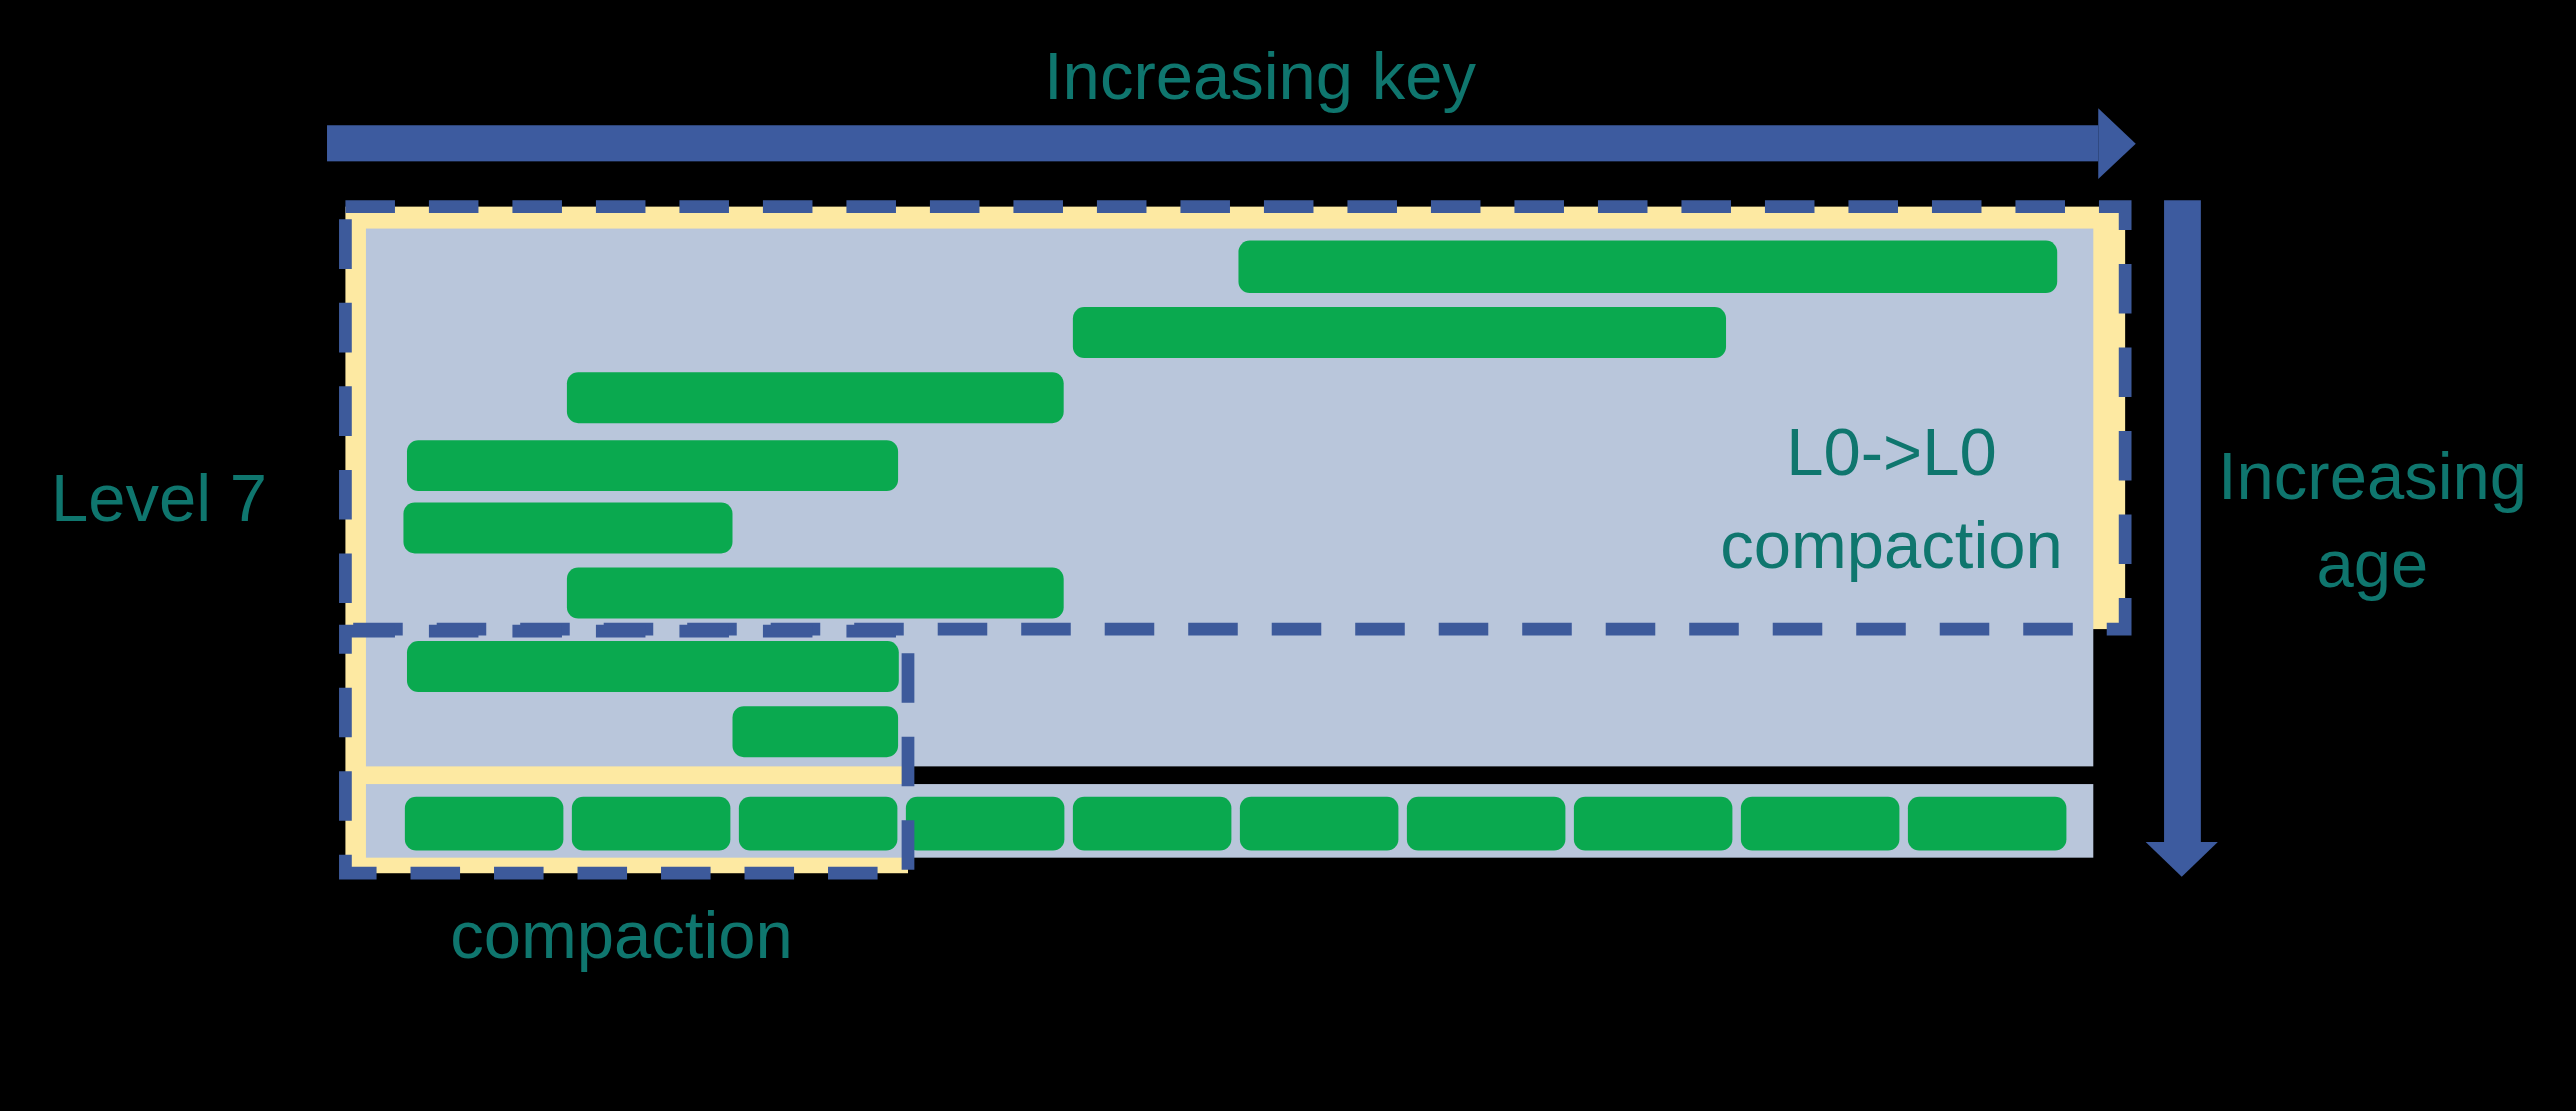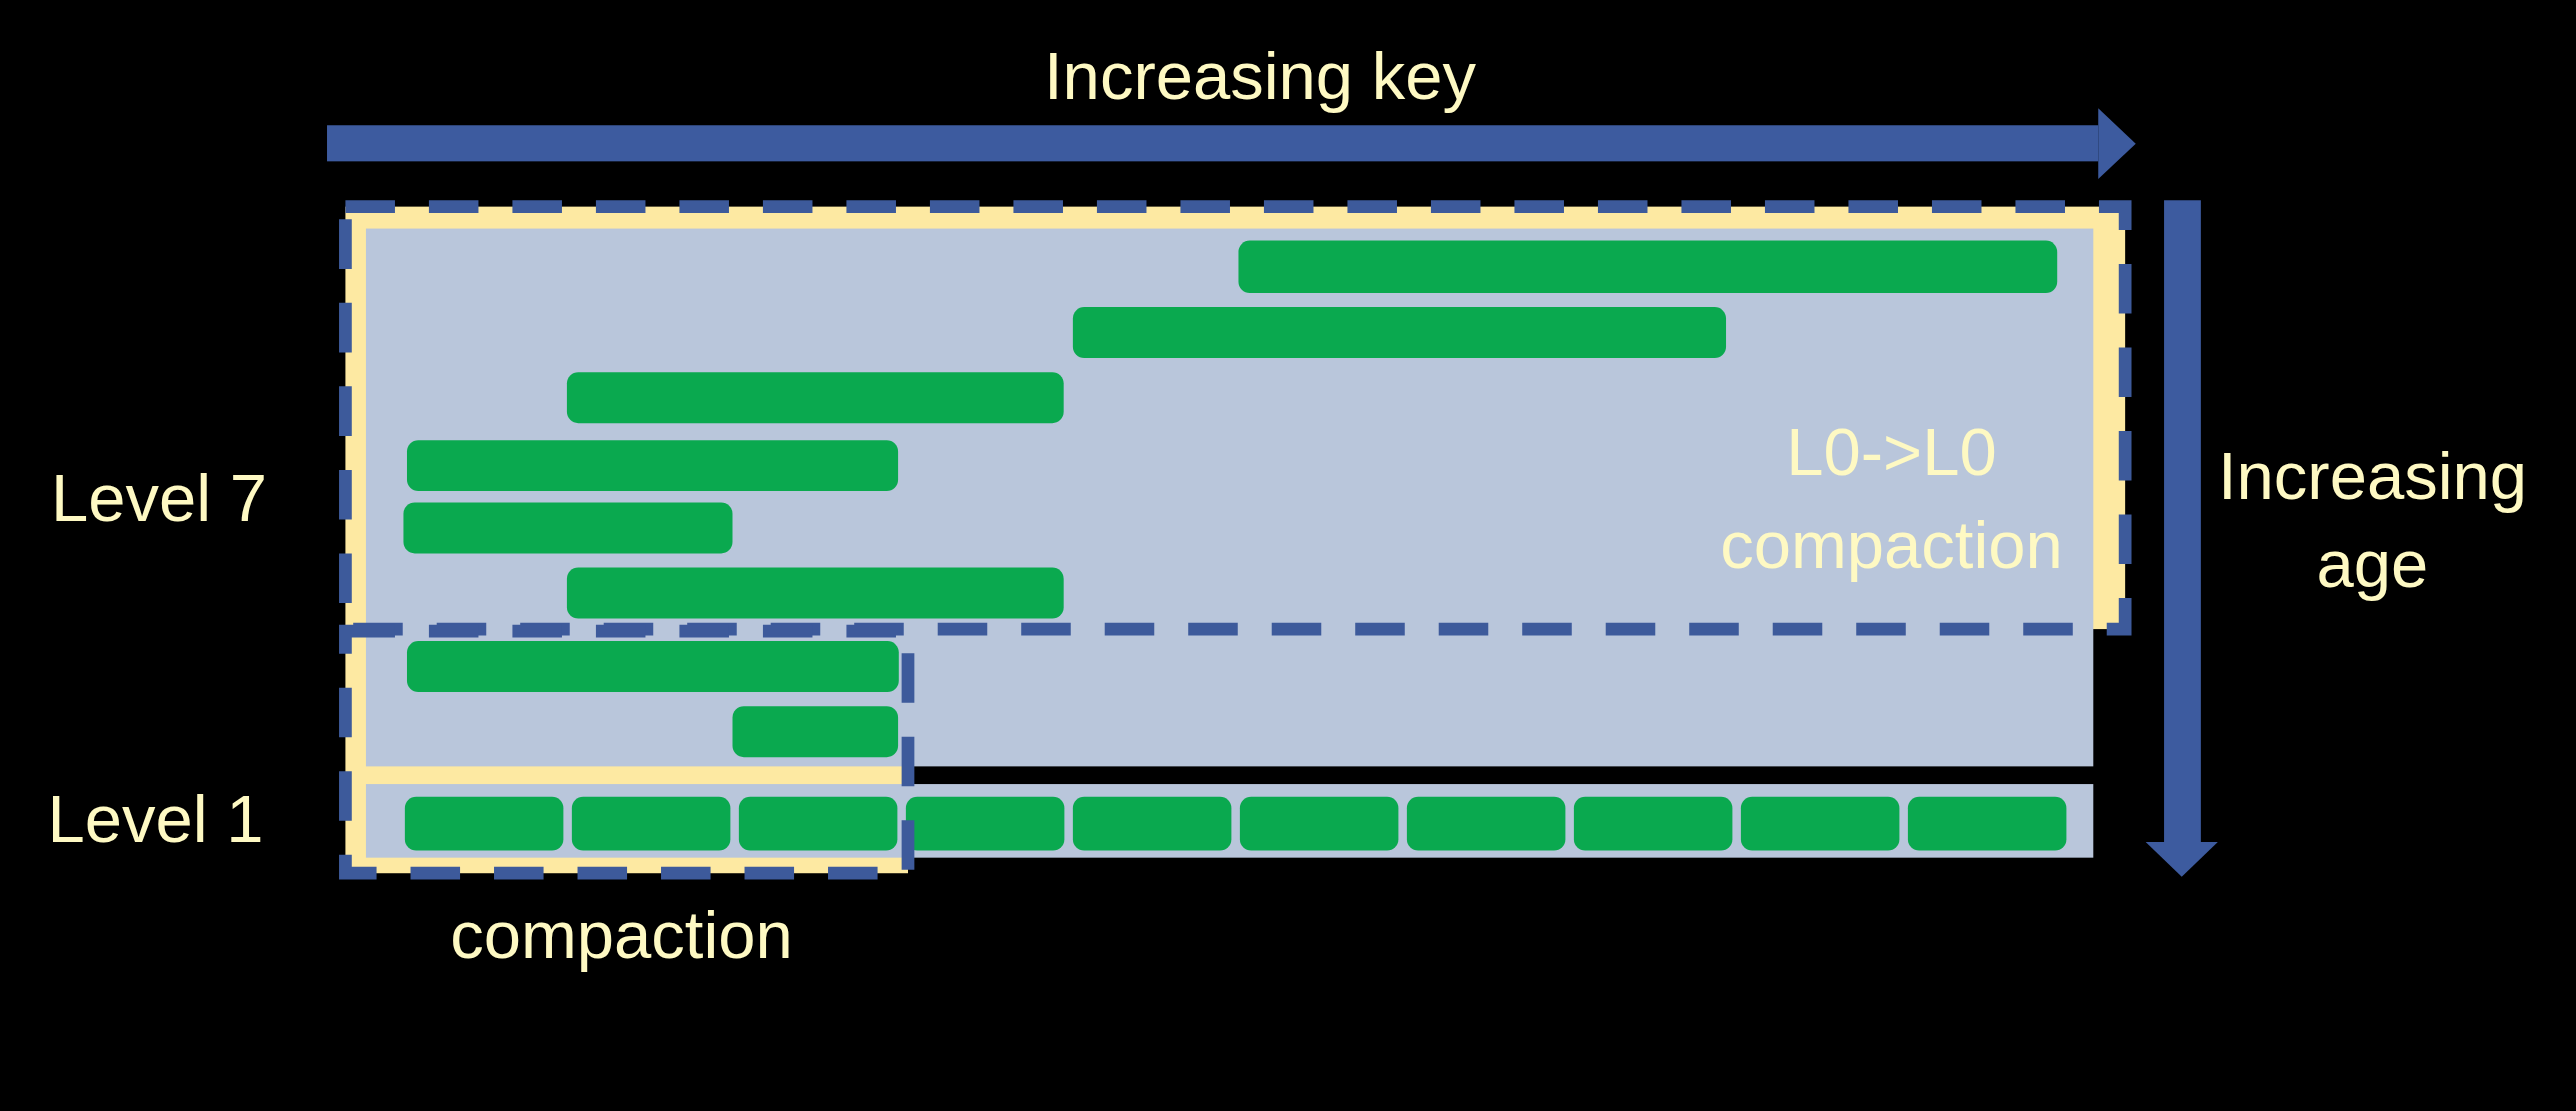--- a/index.html
+++ b/index.html
@@ -18,21 +18,21 @@
     height: 1111px;
   }
   svg.diagram-layer {
     position: absolute;
     left: 0; top: 0;
     width: 2576px;
     height: 1111px;
   }
   .label {
     position: absolute;
-    color: #fef9c3;
+    color: #0f766e;
     font-size: 67px;
     line-height: 1.0;
     text-align: center;
     white-space: nowrap;
   }
   .label .line { display: block; text-align: center; }
   #key-axis-label   { left: 977px; top: 42px;  width: 566px; }
   #level0-label     { left: 0px;    top: 464px; width: 318px; }
   #level1-label     { left: 0px;    top: 785px;width: 311px; }
   #l0l0-annotation  { left: 1679px; top: 405px; width: 425px; line-height: 93px; }
@@ -86,21 +86,20 @@
     <g>
       <rect x="3058" y="283" width="52" height="907" fill="#3d5b9f"></rect>
       <polygon points="3032,1190 3134,1190 3083,1239" fill="#3d5b9f"></polygon>
     </g>
   </svg>
 
   <div class="label" id="key-axis-label">Increasing key</div>
 
   <div class="label" id="level0-label">Level 7</div>
 
-  <div class="label" id="level1-label">Level 1</div>
 
   <div class="label" id="l0l0-annotation">
     <span class="line">L0-&gt;L0</span>
     <span class="line">compaction</span>
   </div>
 
   <div class="label" id="age-axis-label">
     <span class="line">Increasing</span>
     <span class="line">age</span>
   </div>

